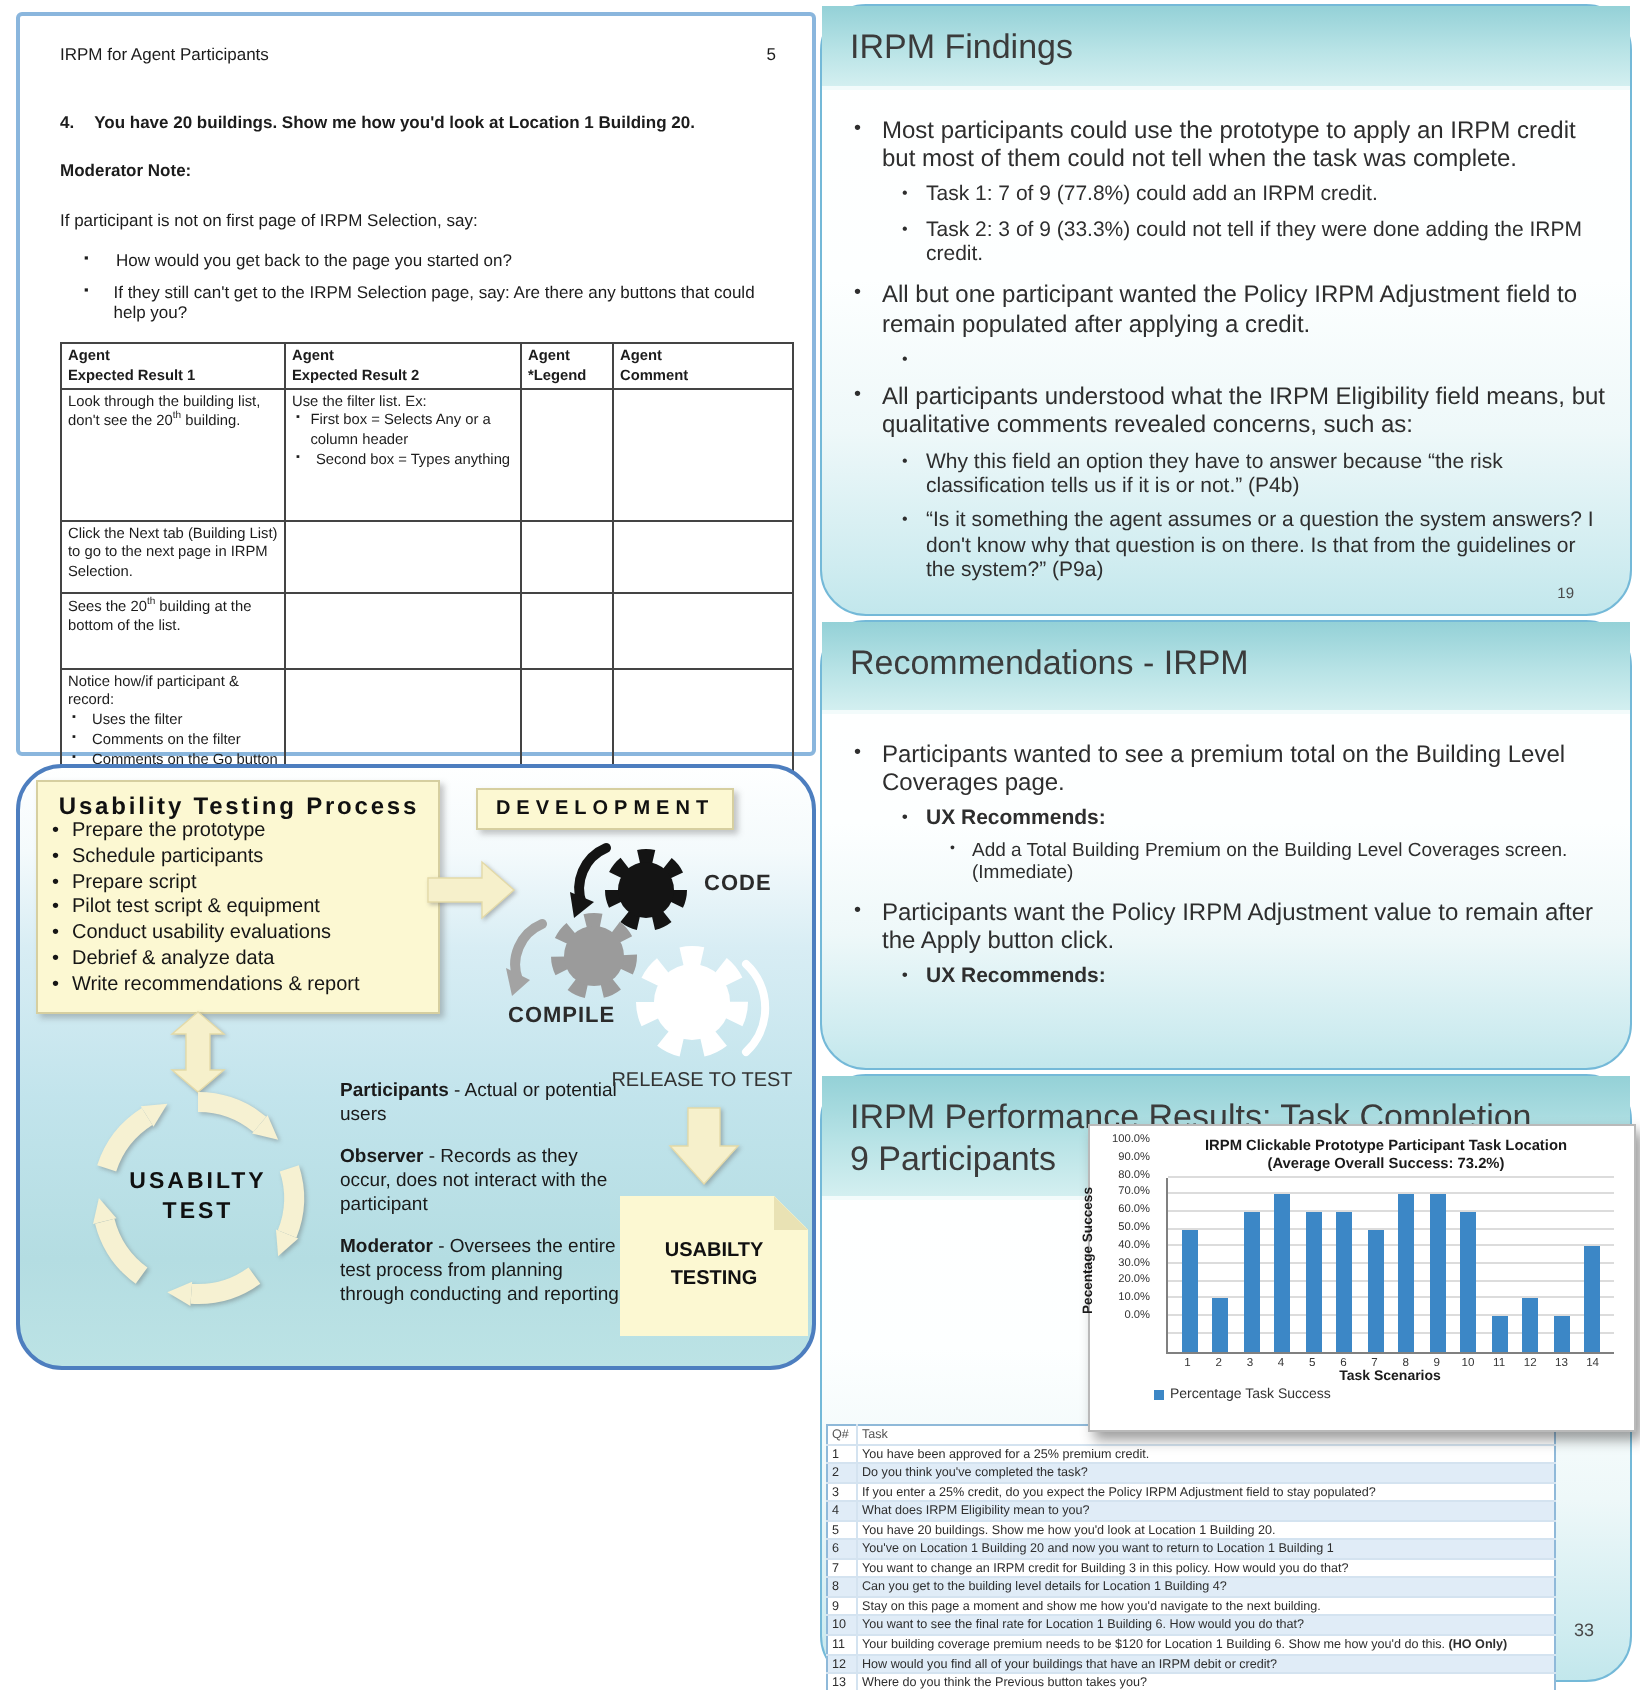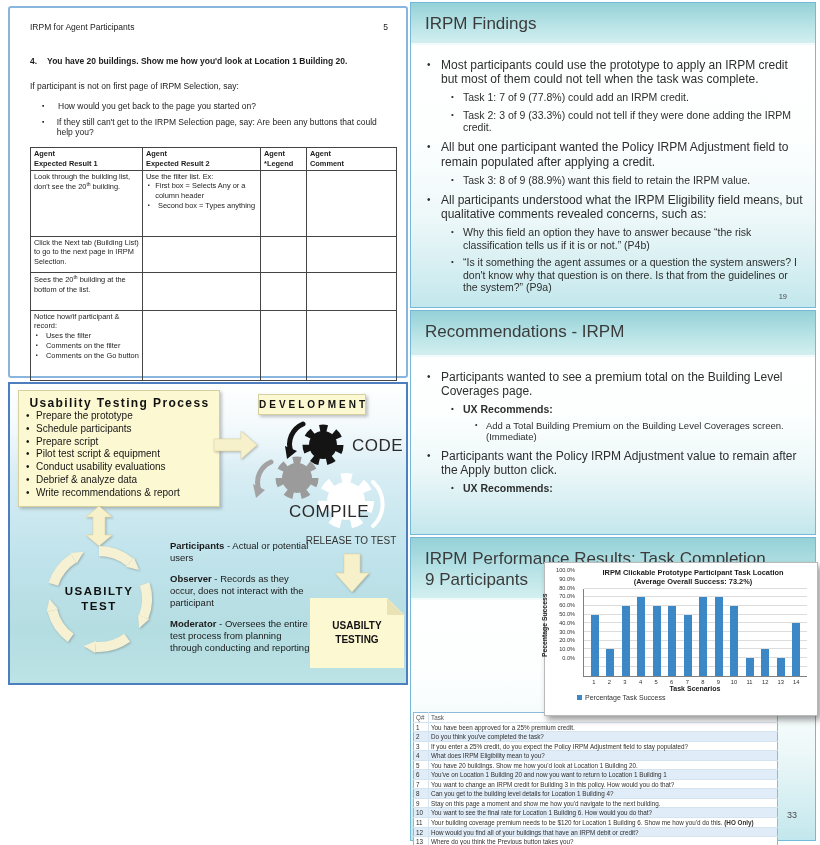--- a/index.html
+++ b/index.html
@@ -1,19 +1,19 @@
 <!DOCTYPE html>
 <html><head>
 <meta charset="utf-8">
 <style>
   * { margin:0; padding:0; box-sizing:border-box; }
   html,body { background:#ffffff; }
   body { font-family:"Liberation Sans", sans-serif; }
   #canvas { position:relative; width:820px; height:845px; background:#fff; overflow:hidden; }
-  .panel { position:absolute; }
+  .panel { position:absolute;border-radius:23px; }
 
   
   #doc-panel { left:8px; top:6px; width:400px; height:372px; background:#fff;
     border:2px solid #8ab6dd; border-radius:3px; padding:14px 18px 6px 20px; color:#1c1c1c; }
   .doc-head { display:flex; justify-content:space-between; font-size:8.5px; }
   .doc-question { margin-top:24px; font-weight:bold; font-size:8.5px; display:flex; gap:10px; }
   .doc-modlabel { margin-top:14px; font-weight:bold; font-size:8.5px; }
   .doc-modintro { font-size:8.5px; margin-top:15px; }
   .doc-bullets { margin-top:10px; }
   .doc-bullet { display:flex; font-size:8.5px; margin:0 0 6px 12px; }
@@ -27,25 +27,25 @@
   sup { font-size:5px; }
 
   
   #process-panel { left:8px; top:382px; width:400px; height:303px; border:2px solid #4d7ebf;
     background:linear-gradient(180deg,#feffff 0%,#f4fafc 14%,#d8edf4 30%,#c2e4ec 55%,#b4dde2 82%,#bce3e5 100%); }
   .cream-box { background:#fcf8d2; border:1px solid #d6cfa0; box-shadow:2px 2px 3px rgba(90,90,90,.35); }
   #utp-box { position:absolute; left:8px; top:6px; width:202px; padding:5px 6px 6px 7px; }
   #utp-title { font-weight:bold; font-size:12px; letter-spacing:1.4px; text-align:center; color:#111; }
   .utp-item { display:flex; font-size:10px; line-height:1.28; color:#161616; }
   .utp-item .m { width:10px; }
-  #dev-box { position:absolute; left:228px; top:10px; width:108px; height:21px; text-align:center;
-    font-weight:bold; font-size:10px; letter-spacing:3px; padding-top:4px; color:#111;margin-left:20px; }
+  #dev-box { position:absolute; left:228px; top:10px; width:129px; height:21px; text-align:center;
+    font-weight:bold; font-size:10px; letter-spacing:3px; padding-top:4px; color:#111; }
   .diagram-svg { position:absolute; overflow:visible; }
   .shadowed { filter:drop-shadow(1.5px 1.5px 1px rgba(90,90,90,.4)); }
-  .gear-label { position:absolute; font-size:17px; color:#2b2b2b; letter-spacing:.5px; }
+  .gear-label { position:absolute; font-size:11px; color:#2b2b2b; letter-spacing:.5px;font-weight:bold; }
   #release-label { position:absolute; left:283px; top:151px; width:116px; text-align:center;
     font-size:10px; color:#333; }
   #ut-box { position:absolute; left:300px; top:214px; width:94px; height:70px; background:#fcf8d2;
     box-shadow:2px 2px 3px rgba(90,90,90,.35);
     clip-path:polygon(0 0,82% 0,100% 24%,100% 100%,0 100%);
     display:flex; align-items:center; justify-content:center; text-align:center;
     font-weight:bold; font-size:10px; line-height:1.45; color:#111; }
   #ut-box::after { content:""; position:absolute; right:0; top:0; width:17px; height:17px;
     background:#e9e2b4; clip-path:polygon(0 0,100% 100%,0 100%); }
   #cycle-wrap { position:absolute; left:24px; top:150px; width:130px; height:130px; }
@@ -116,29 +116,30 @@
 
   <div id="doc-panel" class="panel">
     <div class="doc-head">
       <span>IRPM for Agent Participants</span>
       <span>5</span>
     </div>
     <div class="doc-question">
       <span>4.</span>
       <span>You have 20 buildings. Show me how you'd look at Location 1 Building 20.</span>
     </div>
+    <div class="doc-modlabel">Moderator Note:</div>
     <div class="doc-modintro">If participant is not on first page of IRPM Selection, say:</div>
     <div class="doc-bullets" id="doc-bullets">
         <div class="doc-bullet">
           <span class="m">▪</span>
           <span>How would you get back to the page you started on?</span>
         </div>
         <div class="doc-bullet">
           <span class="m">▪</span>
-          <span>If they still can't get to the IRPM Selection page, say: Are been any buttons that could help you?</span>
+          <span>If they still can't get to the IRPM Selection page, say: Are there any buttons that could help you?</span>
         </div>
       </div>
     <table class="doc-table">
       <colgroup>
           <col style="width:112px">
           <col style="width:118px">
           <col style="width:46px">
           <col style="width:90px">
         </colgroup>
       <thead id="doc-table-head">
@@ -255,21 +256,21 @@
         <circle cx="52" cy="66" r="17.5" fill="none" stroke="#9b9b9b" stroke-width="8" stroke-dasharray="7.8 7.8"></circle>
         <circle cx="52" cy="66" r="15" fill="#9b9b9b"></circle>
       </g>
 
       <g>
         <circle cx="101" cy="89" r="23" fill="none" stroke="#ffffff" stroke-width="10" stroke-dasharray="10.3 10.3"></circle>
         <circle cx="101" cy="89" r="19" fill="#ffffff"></circle>
       </g>
     </svg>
     <div class="gear-label" style="left:342px; top:52px;">CODE</div>
-    <div class="gear-label" style="left:244px; top:118px;margin-left:35px;">COMPILE</div>
+    <div class="gear-label" style="left:244px; top:118px;">COMPILE</div>
 
     <svg class="diagram-svg shadowed" style="left:76px; top:122px;" width="26" height="40">
       <polygon points="13,0 26,11 19,11 19,29 26,29 13,40 0,29 7,29 7,11 0,11" fill="#f6f0cb" stroke="#e4daa8" stroke-width="0.7"></polygon>
     </svg>
 
     <div id="cycle-wrap">
       <svg class="diagram-svg shadowed" style="left:0; top:0;" width="130" height="130">
         <defs>
           <g id="cyc-arrow">
             <path d="M 65 17 A 48 48 0 0 1 95.9 28.2" fill="none" stroke="#f6f1d2" stroke-width="10"></path>
@@ -322,21 +323,20 @@
         <div class="b b2">
           <span class="dot">•</span>
           <span>Task 2: 3 of 9 (33.3%) could not tell if they were done adding the IRPM credit.</span>
         </div>
         <div class="b b1">
           <span class="dot">•</span>
           <span>All but one participant wanted the Policy IRPM Adjustment field to remain populated after applying a credit.</span>
         </div>
         <div class="b b2">
           <span class="dot">•</span>
-          <span>Task 3: 8 of 9 (88.9%) want this field to retain the IRPM value.</span>
         </div>
         <div class="b b1">
           <span class="dot">•</span>
           <span>All participants understood what the IRPM Eligibility field means, but qualitative comments revealed concerns, such as:</span>
         </div>
         <div class="b b2">
           <span class="dot">•</span>
           <span>Why this field an option they have to answer because “the risk classification tells us if it is or not.” (P4b)</span>
         </div>
         <div class="b b2">

